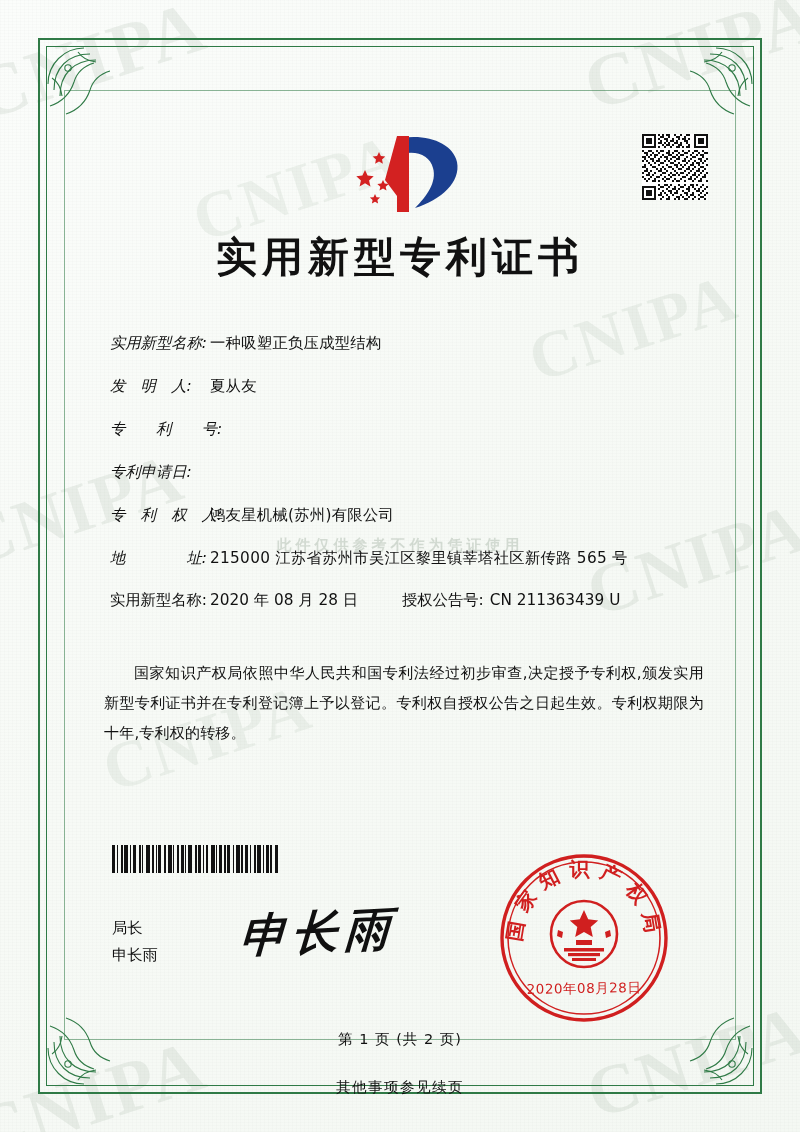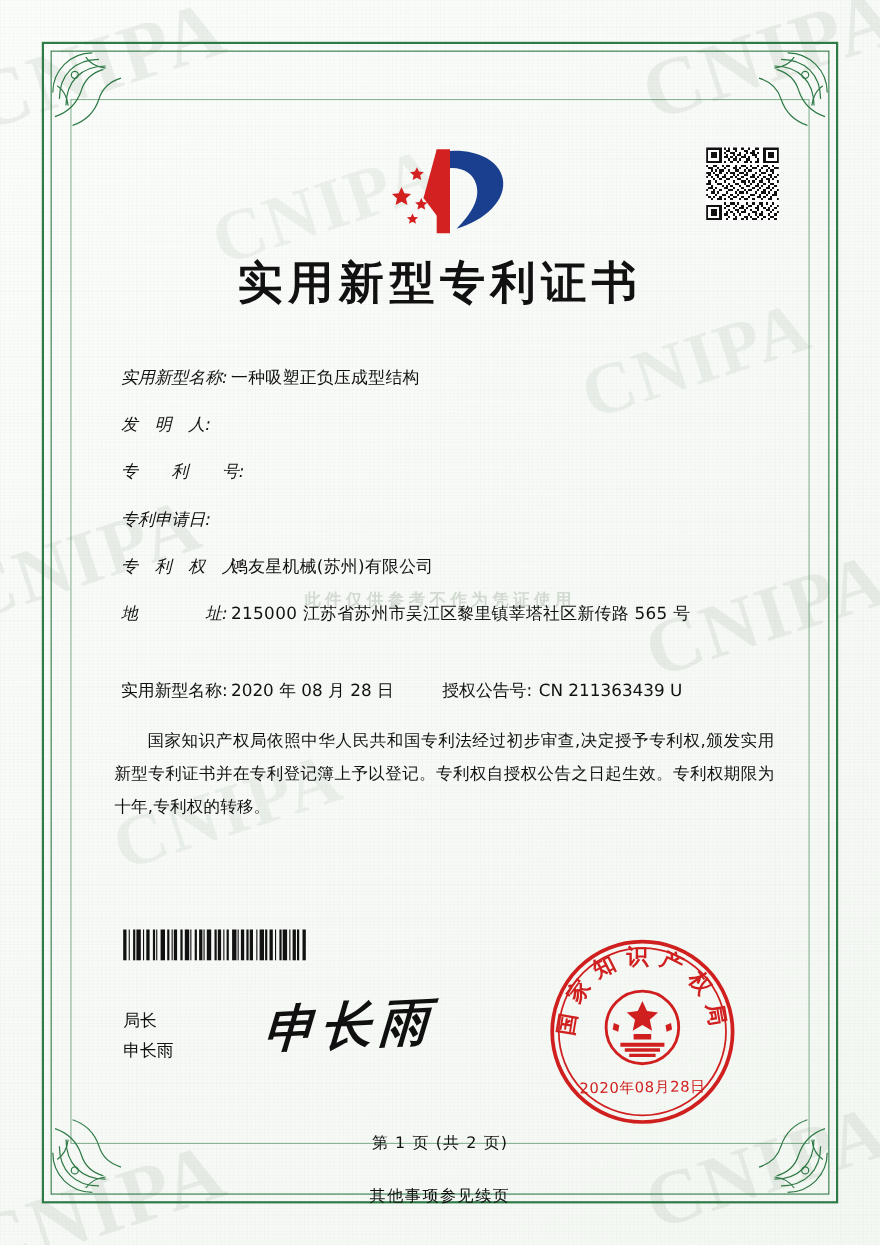--- a/index.html
+++ b/index.html
@@ -147,21 +147,21 @@
     flex: 1;
     letter-spacing: 0.3px;
   }
   .field-value.mono {
     font-family: "DejaVu Sans Mono", "Liberation Mono", monospace;
     font-size: 14.4px;
     letter-spacing: 0.6px;
   }
   #row-grant { display: flex; align-items: baseline; margin-bottom: 21.5px; }
   #grant-date-label { width: 100px; flex: 0 0 100px; }
-  #grant-number-label { margin-left: 44px; margin-top: 28px; }
+  #grant-number-label { margin-left: 44px; }
 
   
   #paragraphs {
     position: absolute;
     left: 104px; right: 96px; top: 658px;
     font-size: 15px;
     line-height: 2.0;
     text-align: justify;
     color: #111;
   }
@@ -587,20 +587,21 @@
 
   <div id="main-title">实用新型专利证书</div>
 
   <div id="fields">
     <div class="field-row">
       <span class="field-label">实用新型名称:</span>
       <span class="field-value">一种吸塑正负压成型结构</span>
     </div>
     <div class="field-row">
       <span class="field-label">发　明　人:</span>
+      <span class="field-value">夏从友</span>
     </div>
     <div class="field-row">
       <span class="field-label">专　　利　　号:</span>
     </div>
     <div class="field-row">
       <span class="field-label">专利申请日:</span>
     </div>
     <div class="field-row">
       <span class="field-label">专　利　权　人:</span>
       <span class="field-value">鸿友星机械(苏州)有限公司</span>

